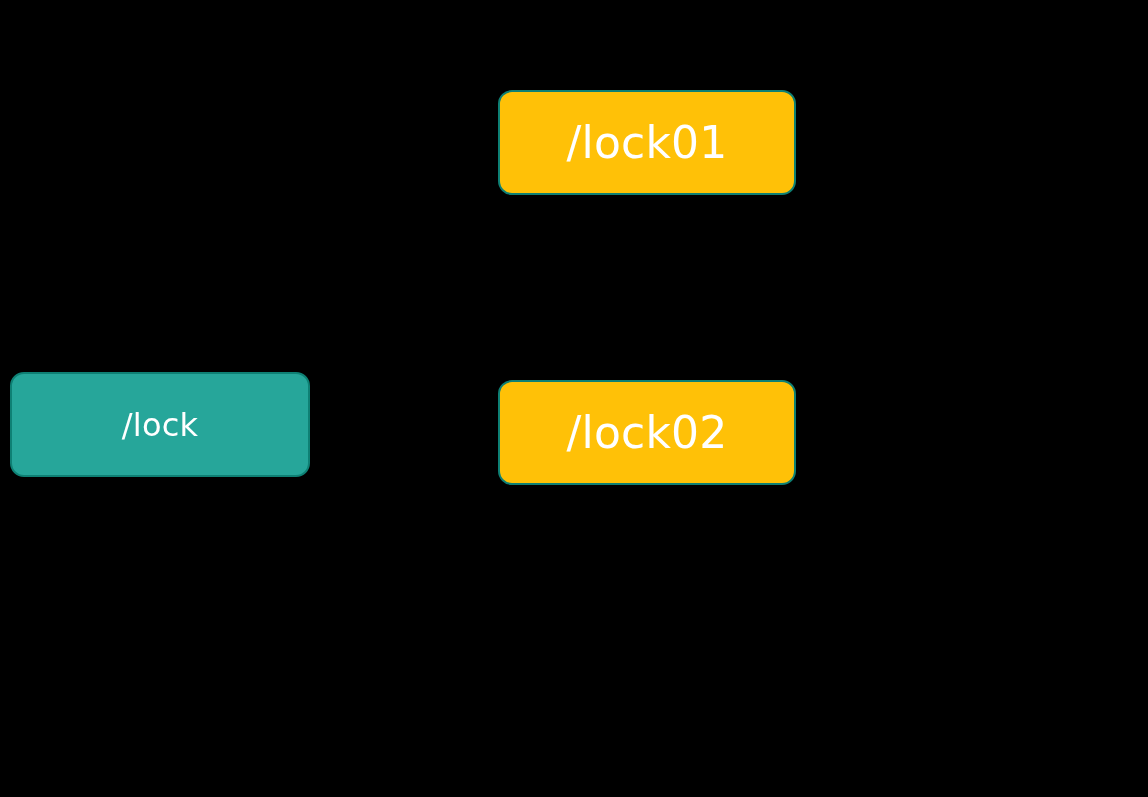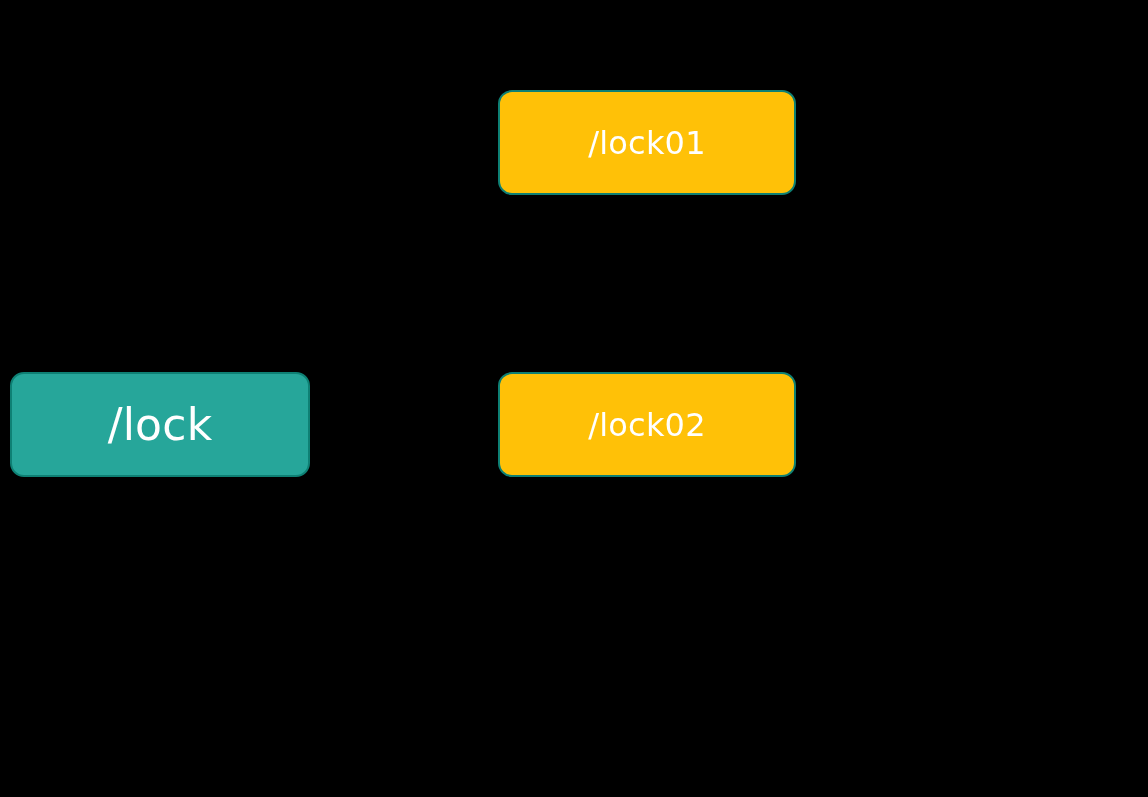--- a/index.html
+++ b/index.html
@@ -66,35 +66,35 @@
 
   
   .node-root {
     left: 10px;
     top: 372px;
     width: 300px;
     height: 105px;
     background: #26a69a;
   }
   .node-root .node-label {
-    font-size: 44px;
+    font-size: 32px;
   }
 
   
   .node-child {
     left: 498px;
     width: 298px;
     height: 105px;
     background: #ffc107;
   }
   .node-child .node-label {
-    font-size: 32px;
+    font-size: 44px;
   }
   .node-child-1 { top: 90px; }
-  .node-child-2 { top: 372px; }
+  .node-child-2 { top: 380px; }
   .node-child-3 { top: 652px; }
 </style>
 </head>
 <body>
 
 <div id="diagram-canvas">
 
   <svg id="edge-layer" viewBox="0 0 1148 797" width="1148" height="797" xmlns="http://www.w3.org/2000/svg">
     <g fill="none" stroke="#000000" stroke-width="2">
       <path d="M 310 424 C 404 424 404 143 498 143"></path>

